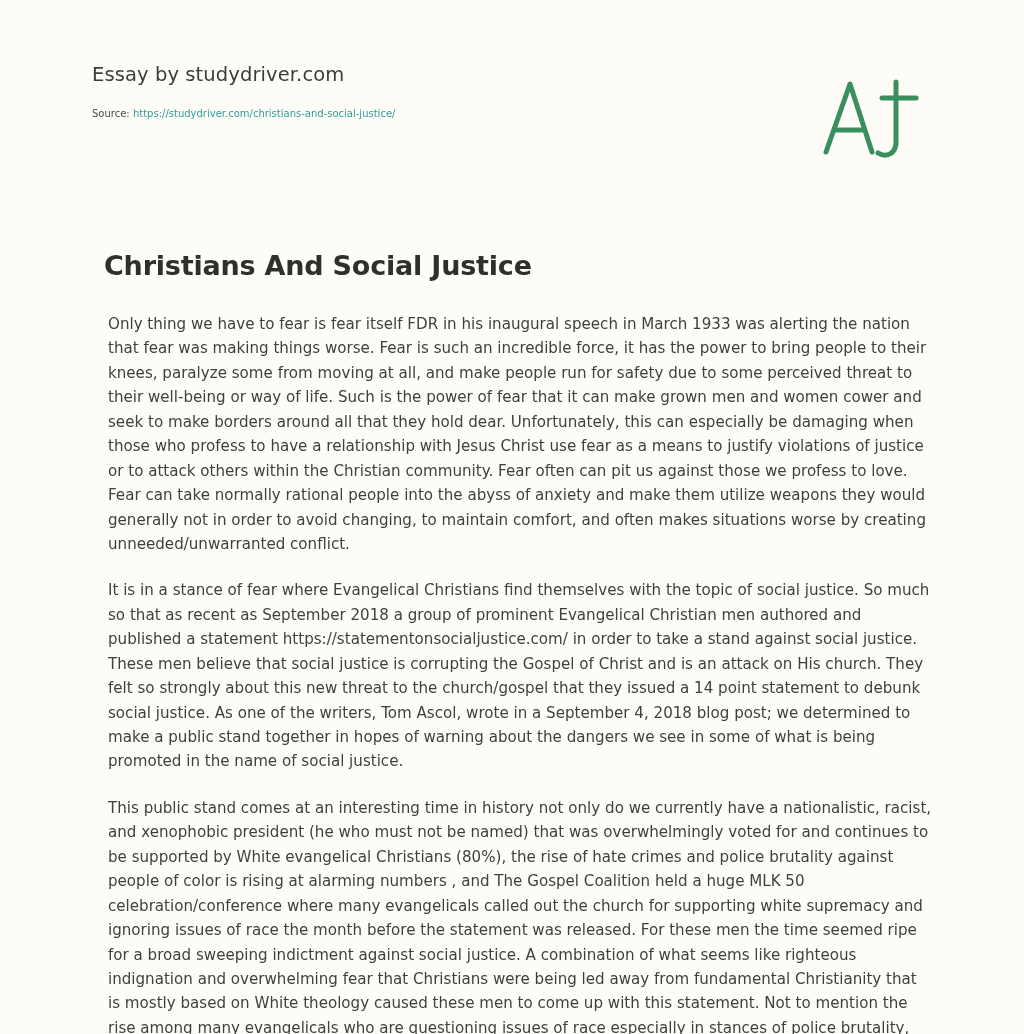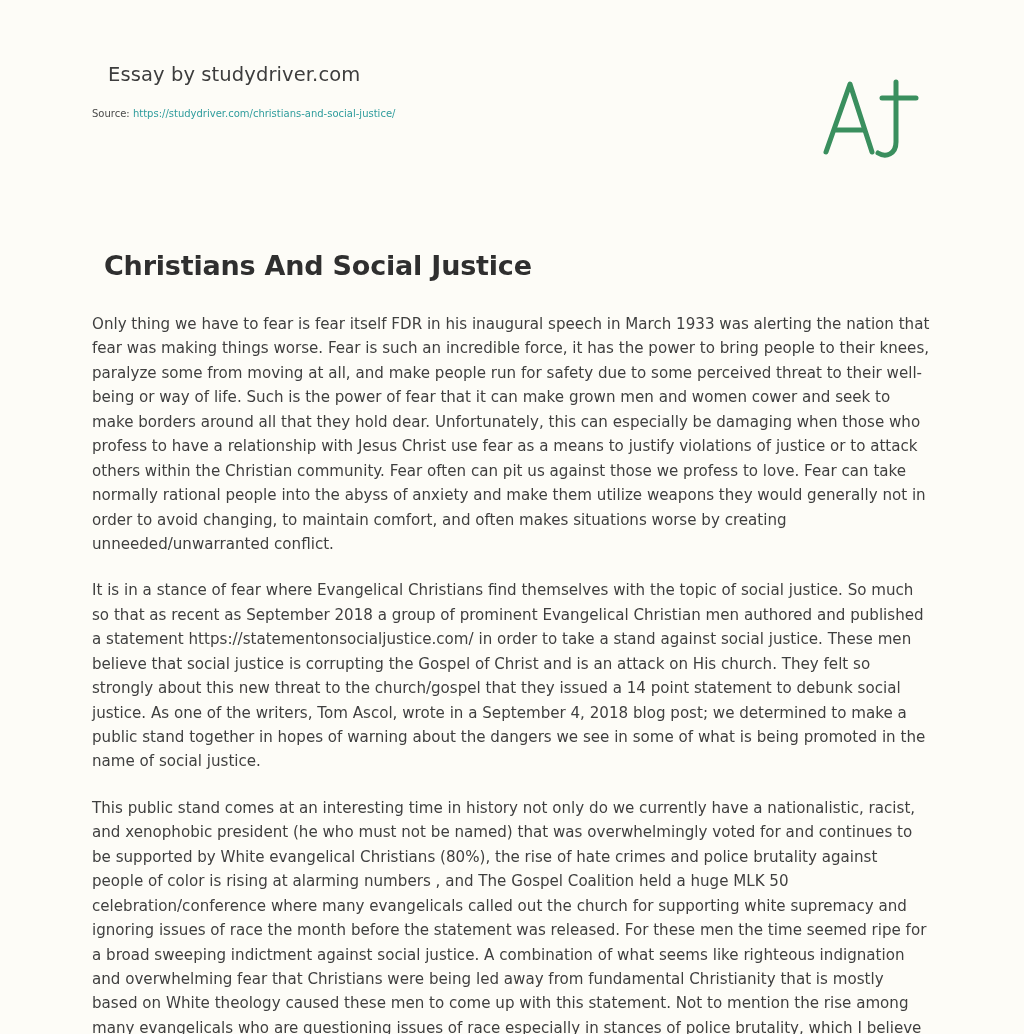--- a/index.html
+++ b/index.html
@@ -27,21 +27,20 @@
     top: 62px;
     left: 92px;
     width: 840px;
   }
   .essay-by {
     font-size: 19.5px;
     color: #3d3d3d;
     letter-spacing: 0.1px;
     line-height: 1.3;
     font-weight: 400;
-    margin-left: 16px;
   }
   .essay-by .brand {
     font-weight: 400;
   }
   .source-line {
     margin-top: 20px;
     font-size: 10px;
     color: #4a4a4a;
     line-height: 1.4;
   }
@@ -72,21 +71,21 @@
     color: #2f2f2f;
     letter-spacing: -0.2px;
   }
   .body-text {
     position: absolute;
     top: 312px;
     left: 92px;
     width: 841px;
   }
   .body-text p {
-    margin: 0 0 22px 0;
+    margin: 0 0 22px 16px;
     font-size: 15.1px;
     line-height: 1.62;
     color: #3f3f3f;
     text-align: left;
   }
   .body-text p:last-child {
     margin-bottom: 0;
   }
 </style>
 </head>

